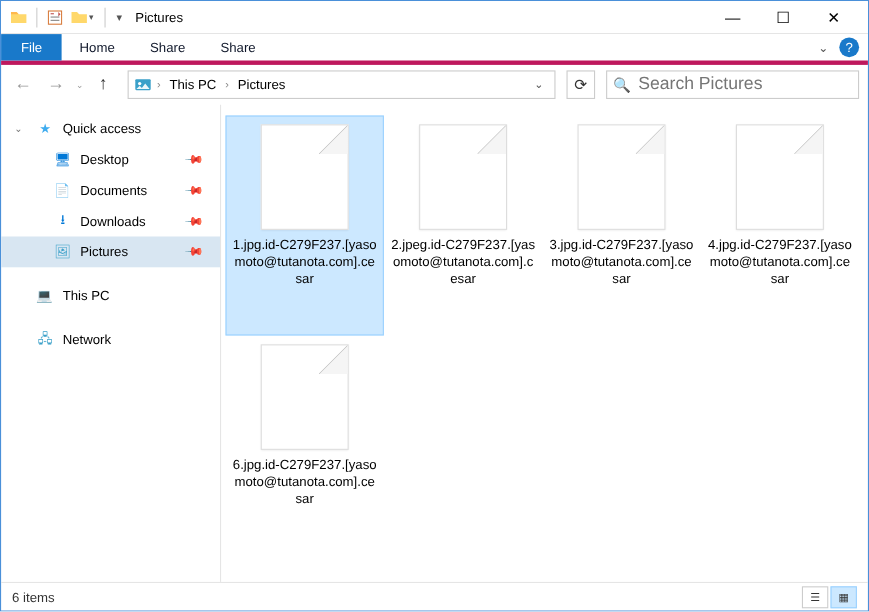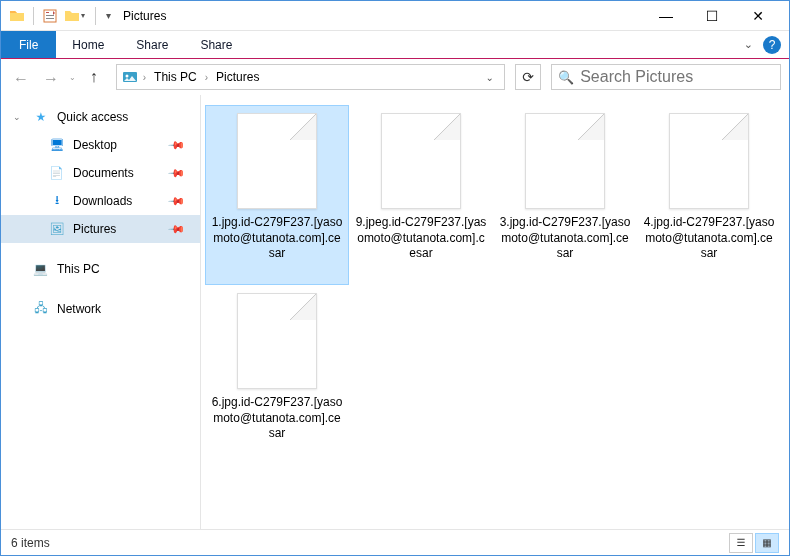--- a/index.html
+++ b/index.html
@@ -10,21 +10,21 @@
 .titlebar { height: 30px; background: #fff; display: flex; align-items: center; padding: 0 8px; border-bottom: 1px solid #e5e5e5; }
 .titlebar-icons { display: flex; gap: 4px; align-items: center; }
 .folder-mini { width: 16px; height: 16px; display: inline-flex; align-items: center; justify-content: center; }
 .qat-sep { width: 1px; height: 18px; background: #ccc; margin: 0 4px; }
 .qat-dropdown { display: flex; align-items: center; padding: 2px; }
 .titlebar-title { margin-left: 10px; font-size: 12px; color: #000; }
 .win-controls { margin-left: auto; display: flex; }
 .win-btn { width: 46px; height: 30px; display: flex; align-items: center; justify-content: center; font-size: 14px; cursor: pointer; }
 
 
-.ribbon { height: 28px; background: #fff; display: flex; align-items: stretch; border-bottom: 1px solid #be185d; }
+.ribbon { height: 28px; background: #fff; display: flex; align-items: stretch; border-bottom: 4px solid #be185d; }
 .ribbon-file { background: #1979ca; color: #fff; padding: 0 18px; display: flex; align-items: center; font-size: 12px; cursor: pointer; }
 .ribbon-tab { padding: 0 16px; display: flex; align-items: center; font-size: 12px; color: #0f172a; cursor: pointer; }
 .ribbon-right { margin-left: auto; display: flex; align-items: center; gap: 6px; padding-right: 8px; }
 .ribbon-expand { font-size: 11px; color: #555; cursor: pointer; padding: 2px 4px; }
 .help-icon { width: 18px; height: 18px; border-radius: 50%; background: #1979ca; color: #fff; font-size: 12px; display: flex; align-items: center; justify-content: center; cursor: pointer; }
 
 
 .navbar { height: 36px; display: flex; align-items: center; padding: 0 8px; gap: 4px; }
 .nav-arrows { display: flex; align-items: center; gap: 6px; }
 .nav-arrow { width: 24px; height: 24px; display: flex; align-items: center; justify-content: center; color: #999; cursor: pointer; font-size: 16px; }
@@ -47,21 +47,21 @@
 .side-item { height: 28px; display: flex; align-items: center; padding-left: 26px; font-size: 12px; cursor: pointer; position: relative; }
 .side-item.header { padding-left: 32px; font-weight: normal; }
 .side-item.sub { padding-left: 48px; }
 .side-item.selected { background: #d8e6f2; }
 .side-icon { width: 16px; height: 16px; margin-right: 8px; display: inline-flex; align-items: center; justify-content: center; }
 .side-pin { margin-left: auto; margin-right: 16px; color: #888; font-size: 11px; transform: rotate(45deg); }
 .side-caret { position: absolute; left: 12px; font-size: 9px; color: #777; }
 .side-spacer { height: 12px; }
 
 .content { flex: 1; padding: 10px 4px; overflow-y: auto; display: flex; flex-wrap: wrap; align-content: flex-start; gap: 0; }
-.file-item { width: 144px; height: 180px; display: flex; flex-direction: column; align-items: center; padding: 8px 6px; cursor: pointer; }
+.file-item { width: 144px; height: 200px; display: flex; flex-direction: column; align-items: center; padding: 8px 6px; cursor: pointer; }
 .file-item.selected { background: #cce8ff; border: 1px solid #99d1ff; padding: 7px 5px; }
 .file-thumb { width: 80px; height: 96px; background: #fff; border: 1px solid #ddd; position: relative; margin-bottom: 6px; box-shadow: 0 1px 2px rgba(0,0,0,0.1); }
 .file-thumb::before { content: ''; position: absolute; top: 0; right: 0; width: 26px; height: 26px; background: linear-gradient(135deg, transparent 48%, #ccc 50%, #f5f5f5 52%); }
 .file-name { font-size: 12px; text-align: center; line-height: 1.3; word-break: break-all; max-height: 64px; overflow: hidden; }
 
 
 .statusbar { height: 26px; border-top: 1px solid #e5e5e5; display: flex; align-items: center; padding: 0 10px; font-size: 12px; color: #333; }
 .view-toggle { margin-left: auto; display: flex; gap: 2px; }
 .view-btn { width: 24px; height: 20px; border: 1px solid #ccc; display: flex; align-items: center; justify-content: center; cursor: pointer; font-size: 10px; background: #fff; }
 .view-btn.active { background: #cce8ff; border-color: #99d1ff; }
@@ -186,21 +186,21 @@
       </div>
     </div>
 
     <div class="content">
       <div class="file-item selected">
         <div class="file-thumb"></div>
         <div class="file-name">1.jpg.id-C279F237.[yasomoto@tutanota.com].cesar</div>
       </div>
       <div class="file-item">
         <div class="file-thumb"></div>
-        <div class="file-name">9.jpeg.id-C279F237.[yasomoto@tutanota.com].cesar</div>
+        <div class="file-name">2.jpeg.id-C279F237.[yasomoto@tutanota.com].cesar</div>
       </div>
       <div class="file-item">
         <div class="file-thumb"></div>
         <div class="file-name">3.jpg.id-C279F237.[yasomoto@tutanota.com].cesar</div>
       </div>
       <div class="file-item">
         <div class="file-thumb"></div>
         <div class="file-name">4.jpg.id-C279F237.[yasomoto@tutanota.com].cesar</div>
       </div>
       <div class="file-item">

